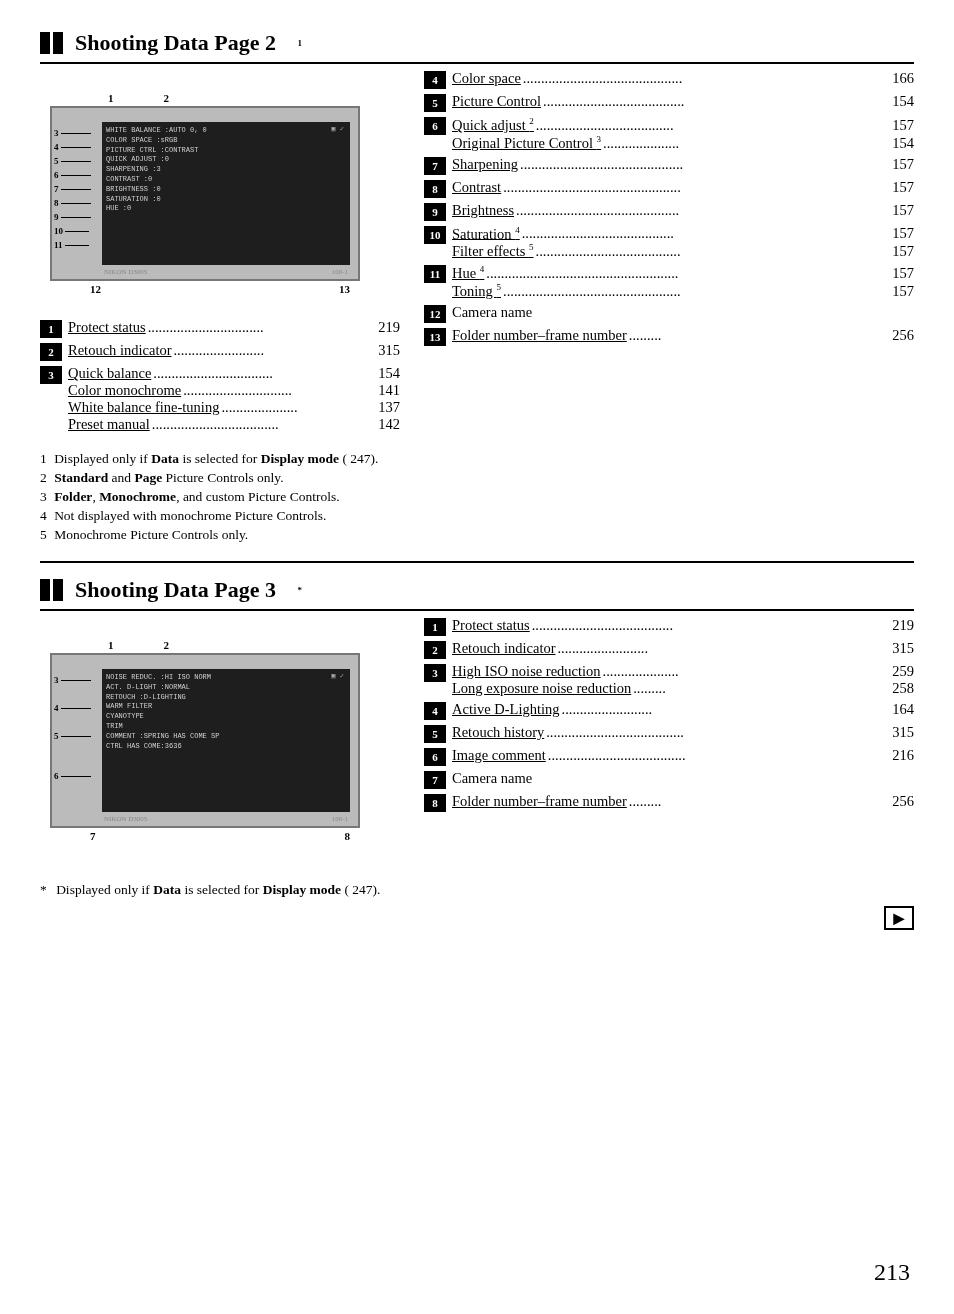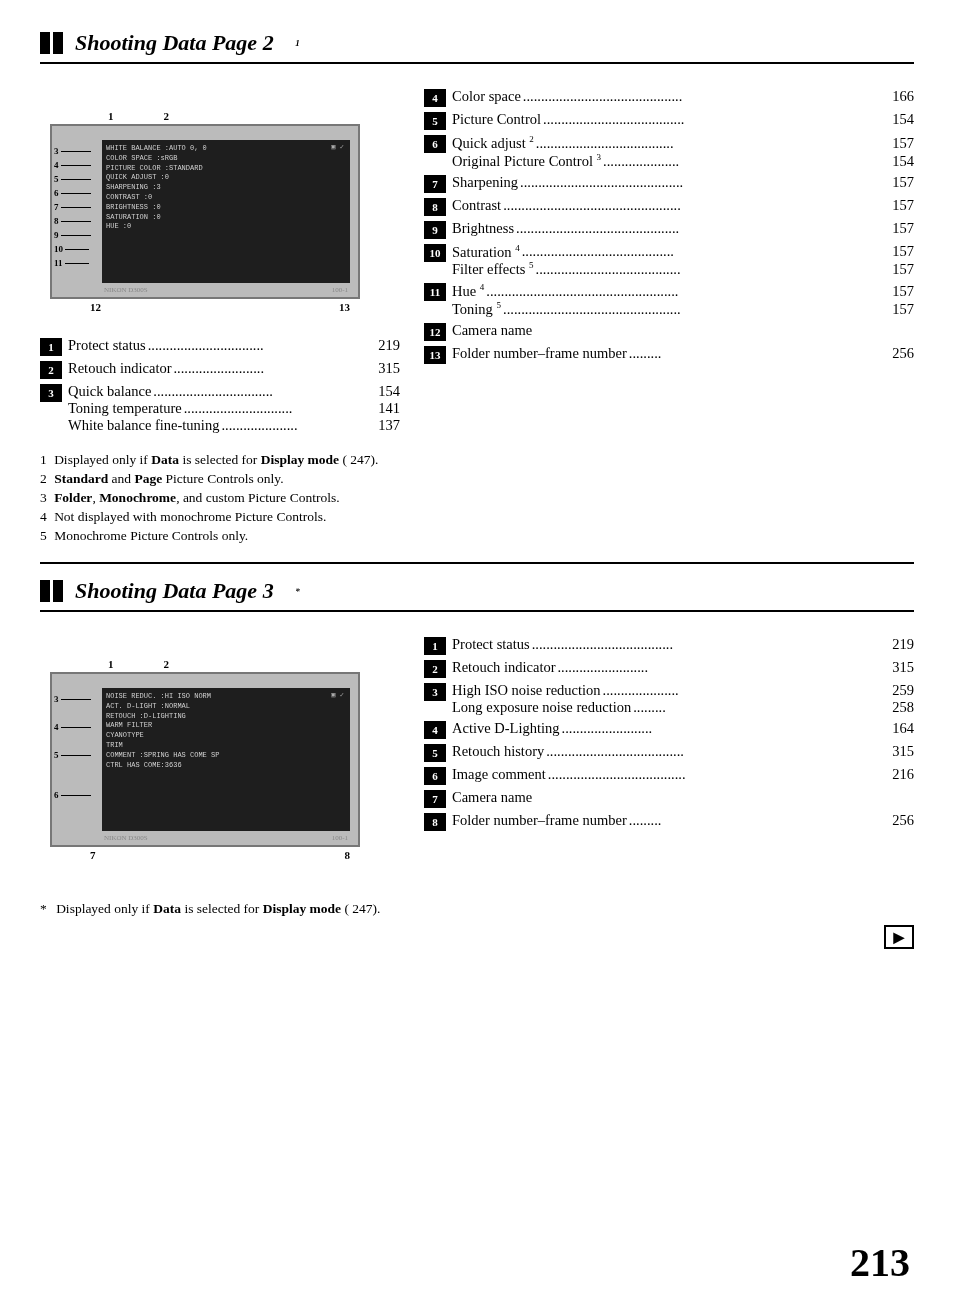--- a/index.html
+++ b/index.html
@@ -8,27 +8,26 @@
       min-height: 1314px;
       background: #fff;
       font-family: Georgia, 'Times New Roman', serif;
       font-size: 15px;
       color: #000;
       padding: 30px 40px 30px 40px;
     }
 
     
     .section-title {
-      font-style: italic;
       font-weight: bold;
       font-size: 22px;
       display: flex;
       align-items: center;
       gap: 8px;
-      margin-bottom: 24px;
+      margin-bottom: 6px;
       border-bottom: 2px solid #000;
       padding-bottom: 6px;
     }
     
     .section-icon {
       display: inline-flex;
       gap: 3px;
       margin-right: 4px;
     }
     .section-icon span {
@@ -111,20 +110,21 @@
       margin-bottom: 22px;
       margin-left: 10px;
     }
     .dot-line {
       display: flex;
       align-items: baseline;
       width: 100%;
     }
     .dot-line-label {
       white-space: nowrap;
+      text-decoration: underline;
     }
     .dot-spacer {
       flex: 1;
       overflow: hidden;
       white-space: nowrap;
       color: #000;
       padding: 0 2px;
     }
     .dot-num {
       white-space: nowrap;
@@ -152,21 +152,21 @@
           
           <div style="display:flex; padding-left:58px; gap:50px; font-size:11px; font-weight:bold; margin-bottom:2px;">
             <span>1</span>
             <span>2</span>
           </div>
           <div style="position:relative; width:310px; height:175px; border:2px solid #777; background:#bbb; overflow:visible;">
 
             <div style="position:absolute; top:14px; left:50px; right:8px; bottom:14px; background:#1e1e1e; color:#d0d0d0; font-family:'Courier New',monospace; font-size:7px; padding:4px; line-height:1.4;">
               <div>WHITE BALANCE :AUTO  0, 0</div>
               <div>COLOR SPACE   :sRGB</div>
-              <div>PICTURE COLOR  :STANDARD</div>
+              <div>PICTURE CTRL  :CONTRAST</div>
               <div>QUICK ADJUST  :0</div>
               <div>SHARPENING    :3</div>
               <div>CONTRAST      :0</div>
               <div>BRIGHTNESS    :0</div>
               <div>SATURATION    :0</div>
               <div>HUE           :0</div>
 
               <div style="position:absolute; top:3px; right:6px; font-size:7px; color:#aaa;">▣ ✓</div>
             </div>
 
@@ -217,28 +217,33 @@
 
         <li style="align-items:flex-start;">
           <span class="item-num">3</span>
           <span class="item-text">
             <span class="dot-line">
               <span class="dot-line-label">Quick balance </span>
               <span class="dot-spacer">.................................</span>
               <span class="dot-num">154</span>
             </span>
             <span class="dot-line">
-              <span class="dot-line-label">Toning temperature</span>
+              <span class="dot-line-label">Color monochrome</span>
               <span class="dot-spacer">..............................</span>
               <span class="dot-num">141</span>
             </span>
             <span class="dot-line">
               <span class="dot-line-label">White balance fine-tuning</span>
               <span class="dot-spacer">.....................</span>
               <span class="dot-num">137</span>
+            </span>
+            <span class="dot-line">
+              <span class="dot-line-label">Preset manual </span>
+              <span class="dot-spacer">...................................</span>
+              <span class="dot-num">142</span>
             </span>
           </span>
         </li>
       </ul>
 
     </div>
 
     <div class="right-panel">
       <ul class="info-list">
 
@@ -548,13 +553,13 @@
     <span>*</span>
     <span>&nbsp;Displayed only if <strong>Data</strong> is selected for <strong>Display mode</strong> (&nbsp;247).</span>
   </div>
 
   <div style="position:relative; display:flex; justify-content:flex-end; margin-top:8px;">
     <div style="width:30px; height:24px; border:2px solid #000; display:flex; align-items:center; justify-content:center; font-size:14px; font-weight:bold;">▶</div>
   </div>
 
 </div>
 
-<div style="position:fixed; bottom:28px; right:44px; font-size:40px; font-weight:bold;">213</div>
+<div style="position:fixed; bottom:28px; right:44px; font-size:24px; font-weight:normal;">213</div>
 
 </body></html>

